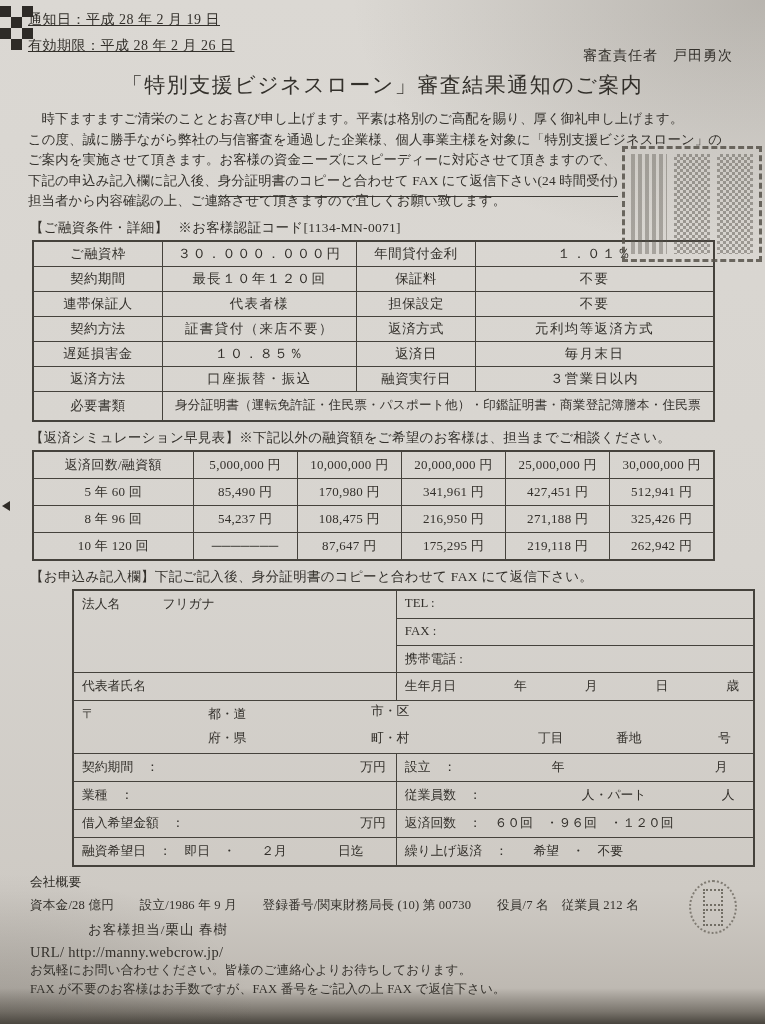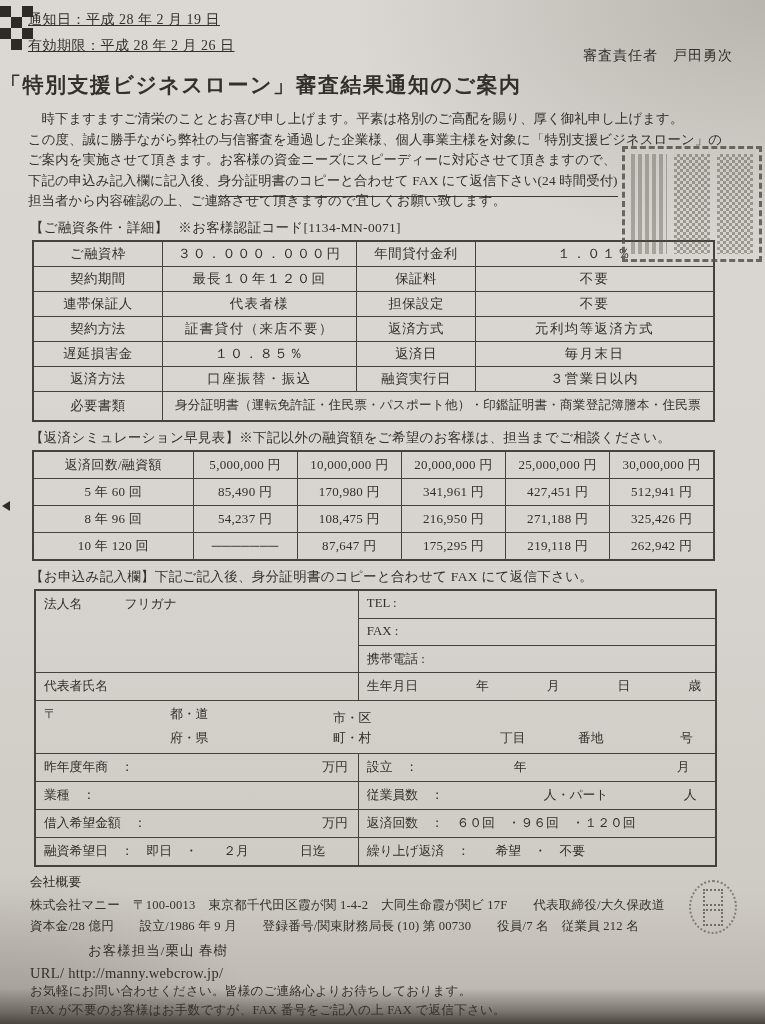--- a/index.html
+++ b/index.html
@@ -10,33 +10,33 @@
       radial-gradient(80% 35% at 0% 100%, rgba(82,78,71,.28), rgba(0,0,0,0) 42%),
       linear-gradient(180deg,#dbd8d3 0%,#d7d4cf 55%,#cecac4 87%,#beb9b2 96.5%,#7a756d 98.8%,#48443d 100%);
     font-family:"Liberation Serif","DejaVu Serif",serif;
     color:#33302b;
   }
   .checker{position:absolute;left:0;top:4px;}
   .arrow-marker{position:absolute;left:2px;top:501px;width:0;height:0;
     border-top:5px solid transparent;border-bottom:5px solid transparent;border-right:8px solid #2f2c27;}
   .meta{margin-left:28px;padding-top:7px;font-size:14px;line-height:26px;letter-spacing:.5px;text-decoration:underline;}
   .examiner{position:absolute;top:47px;right:32px;font-size:14px;letter-spacing:1px;}
-  .title{margin-top:12px;font-size:21px;font-weight:bold;letter-spacing:1.5px;}
+  .title{margin-top:12px;text-align:center;font-size:21px;font-weight:normal;letter-spacing:1.5px;}
   .greeting{margin:10px 28px 0 28px;font-size:13.4px;line-height:20.6px;letter-spacing:.1px;}
   .u{border-bottom:1.4px solid #3b3833;padding-bottom:8px;}
   .sec-head{margin:7px 26px 3px 30px;font-size:13.5px;letter-spacing:.3px;}
   .sec-head .sub{margin-left:10px;}
   .tbl{margin:0 26px 0 32px;border-collapse:collapse;width:683px;border:2px solid #45423c;}
   .tbl td{border:1.5px solid #45423c;text-align:center;padding:0;font-size:13.4px;height:24px;letter-spacing:.5px;}
   .cond td:nth-child(2),.cond td:nth-child(4){letter-spacing:1.5px;}
   .cond tr.docs td{height:28px;}
   .cond tr.docs td:nth-child(2){font-size:12.6px;letter-spacing:.2px;}
   .sim td{height:26px;font-size:13px;letter-spacing:.3px;}
   
-  .form{margin:3px 26px 0 34px;width:683px;box-sizing:border-box;border:2px solid #45423c;font-size:12.8px;}
+  .form{margin:3px 26px 0 72px;width:683px;box-sizing:border-box;border:2px solid #45423c;font-size:12.8px;}
   .frow{display:flex;border-top:1.5px solid #45423c;box-sizing:border-box;}
   .frow:first-child{border-top:none;}
   .fc{box-sizing:border-box;padding:5px 8px;position:relative;}
   .fc.r{border-left:1.5px solid #45423c;}
   .w-left{width:47.4%;}
   .w-right{width:52.6%;}
   .subcol{display:flex;flex-direction:column;padding:0;}
   .subcell{height:27px;box-sizing:border-box;padding:5px 8px;}
   .subcell + .subcell{border-top:1.5px solid #45423c;font-family:Liberation Serif, serif;}
   .corpcell{height:81px;}
@@ -231,31 +231,31 @@
         <span>年</span>
         <span>月</span>
         <span>日</span>
         <span>歳</span>
       </div>
     </div>
     <div class="frow">
       <div class="fc addrcell">
         <span style="left:8px;top:5px">〒</span>
         <span style="left:134px;top:5px">都・道</span>
-        <span style="left:297px;top:9px">市・区</span>
+        <span style="left:297px;top:2px">市・区</span>
         <span style="left:134px;top:29px">府・県</span>
         <span style="left:297px;top:29px">町・村</span>
         <span style="left:464px;top:29px">丁目</span>
         <span style="left:542px;top:29px">番地</span>
         <span style="left:644px;top:29px">号</span>
       </div>
     </div>
     <div class="frow">
       <div class="fc w-left">
-        <span>昨年度年商　：</span>
+        <span>契約期間　：</span>
         <span class="unit-right">万円</span>
       </div>
       <div class="fc r w-right pos-abs">
         <span style="position:static">設立　：</span>
         <span style="left:155px">年</span>
         <span style="left:318px">月</span>
       </div>
     </div>
     <div class="frow">
       <div class="fc w-left">業種　：</div>
@@ -273,21 +273,20 @@
       <div class="fc r w-right">返済回数　：　６０回　・９６回　・１２０回</div>
     </div>
     <div class="frow">
       <div class="fc w-left">融資希望日　：　即日　・　　２月　　　　日迄</div>
       <div class="fc r w-right">繰り上げ返済　：　　希望　・　不要</div>
     </div>
   </div>
 
   <div class="company">
     <div class="co-head">会社概要</div>
-    <div class="co-line">株式会社マニー　〒100-0013　東京都千代田区霞が関 1-4-2　大同生命霞が関ビ 17F　　代表取締役/大久保政道</div>
     <div class="co-line">資本金/28 億円　　設立/1986 年 9 月　　登録番号/関東財務局長 (10) 第 00730　　役員/7 名　従業員 212 名</div>
   </div>
   <div class="telrow">
     <span class="contact">お客様担当/栗山 春樹</span>
   </div>
   <div class="url">URL/ http://manny.webcrow.jp/</div>
   <div class="note">お気軽にお問い合わせください。皆様のご連絡心よりお待ちしております。</div>
   <div class="note">FAX が不要のお客様はお手数ですが、FAX 番号をご記入の上 FAX で返信下さい。</div>
 
 </div>

